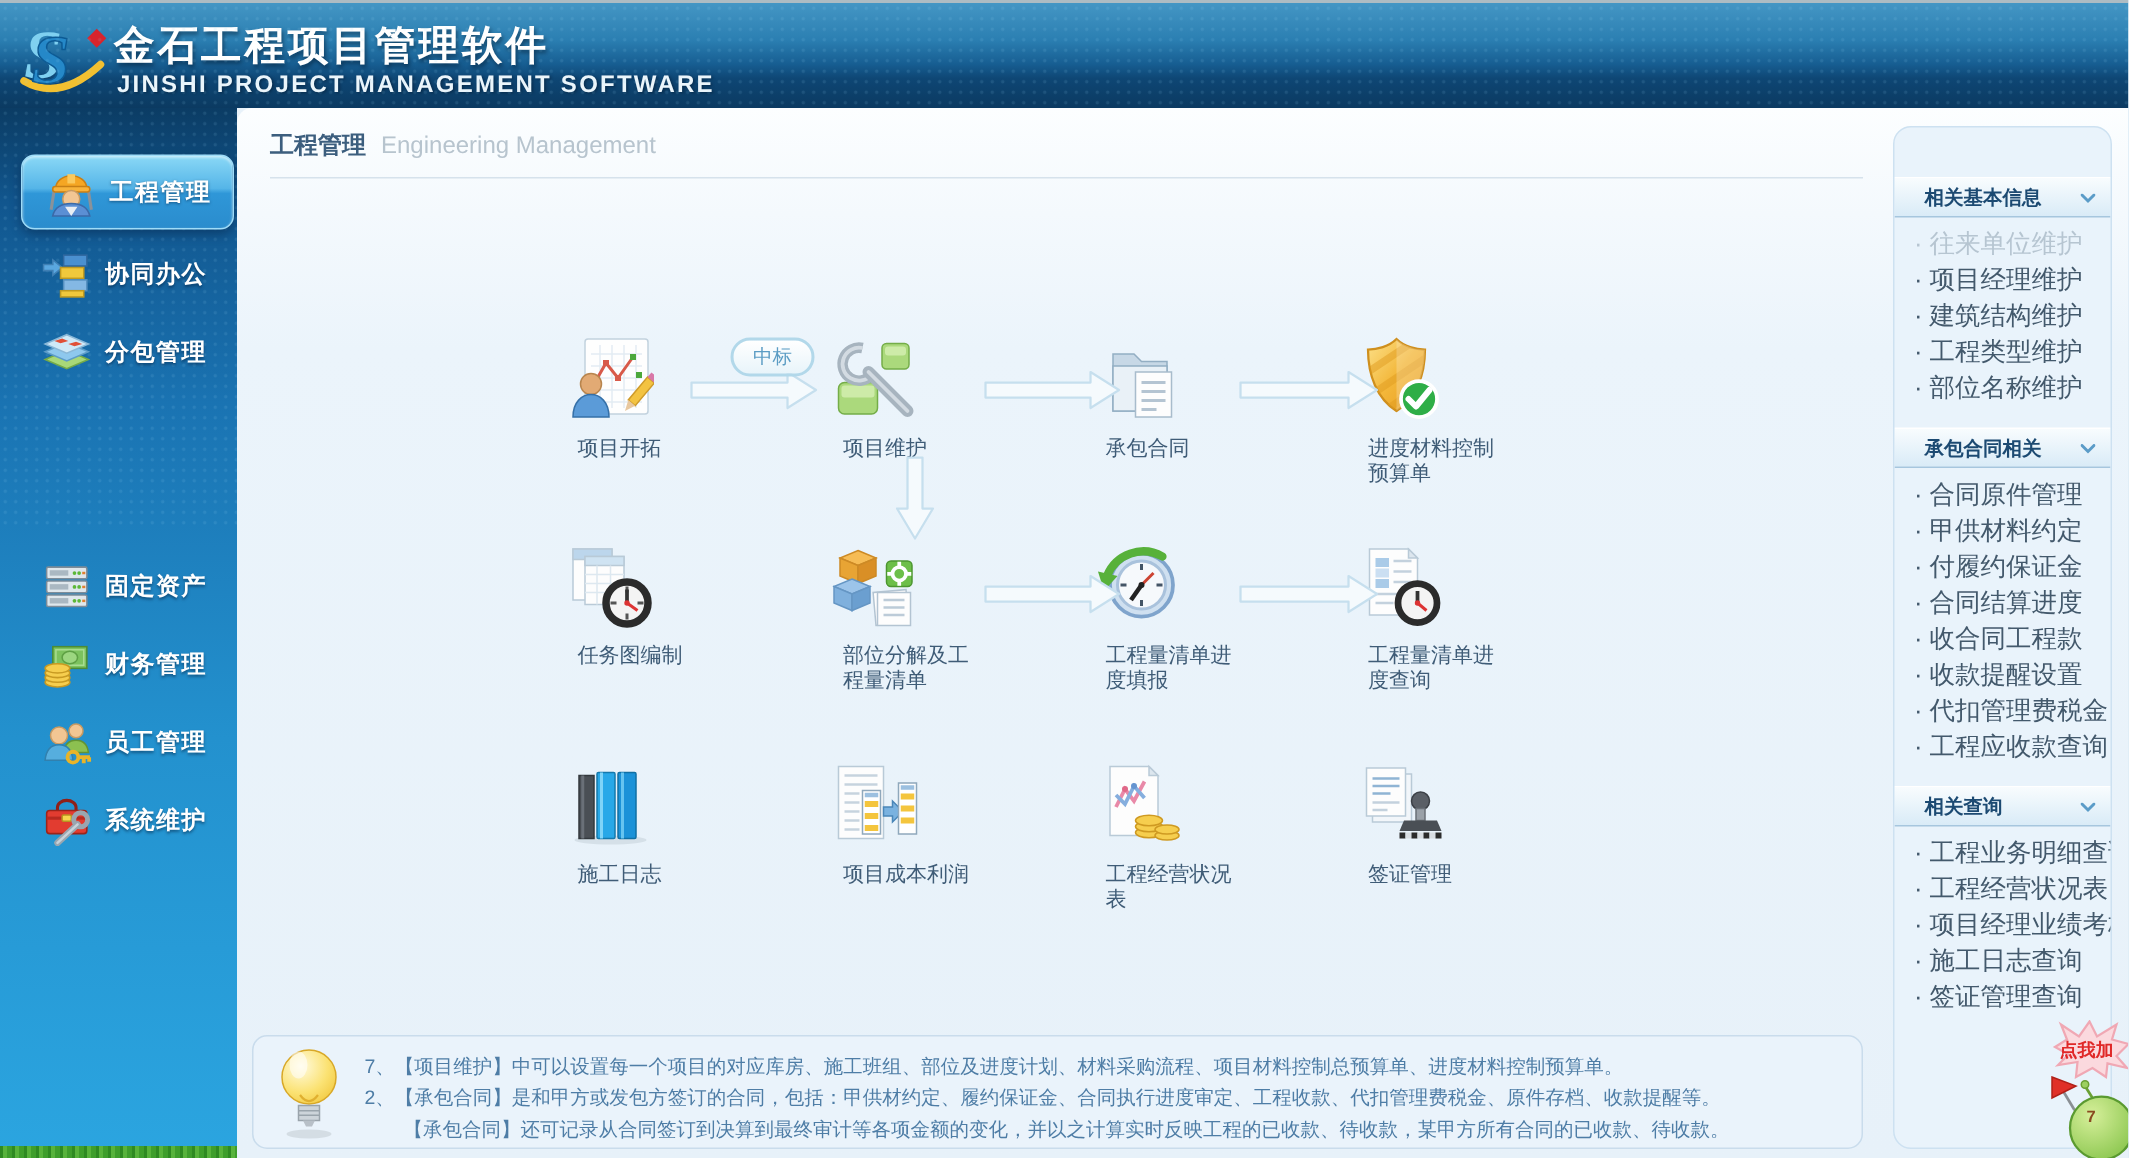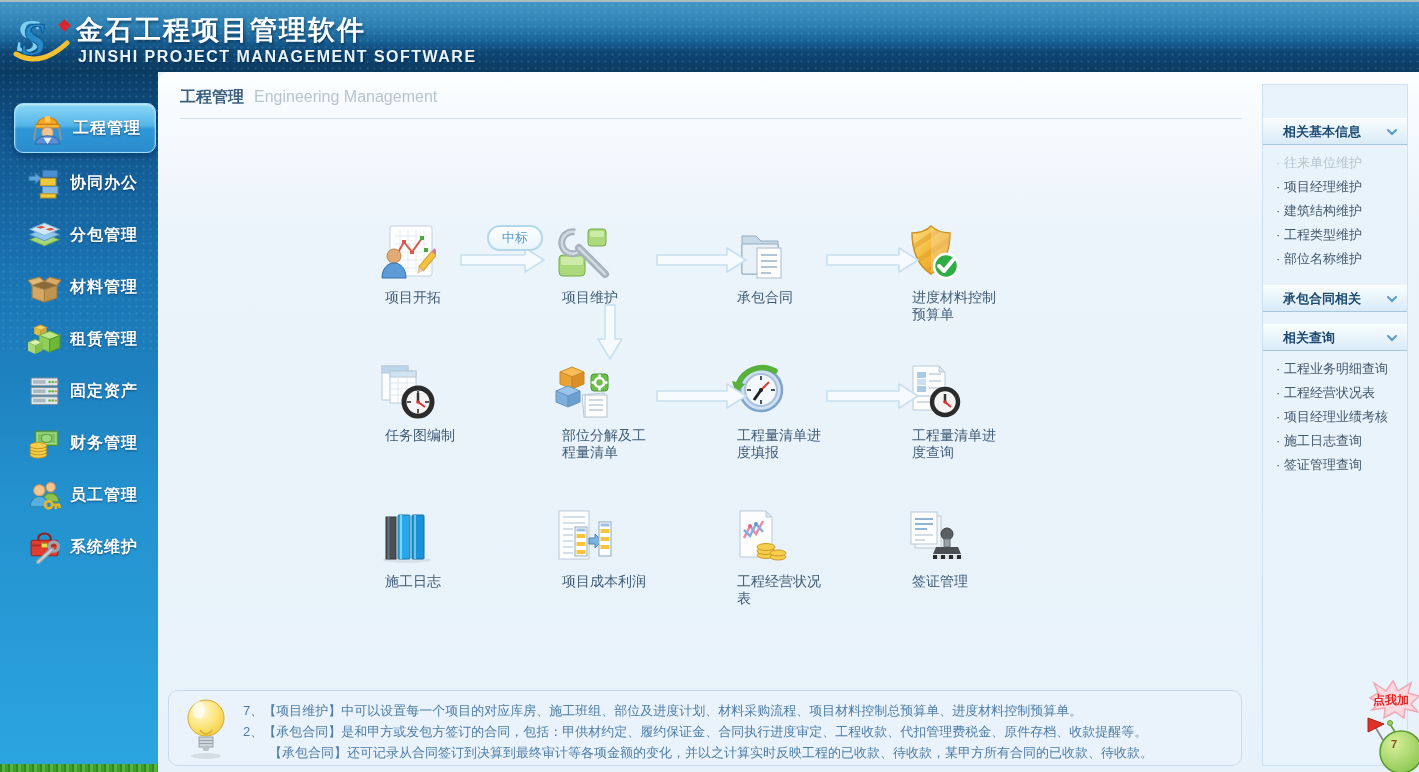--- a/index.html
+++ b/index.html
@@ -55,30 +55,30 @@
 
   
   .tips { position:absolute; left:10px; top:618px; width:1074px; height:76px;
     border:1px solid #c9dcec; border-radius:10px; background:#eaf3fb; }
   .bulb { position:absolute; left:14px; top:5px; width:46px; height:64px; }
   .tip-lines { margin-left:74px; padding-top:9px; font-size:13px; color:#4e7da6; line-height:21px; white-space:nowrap; }
   .tip-indent { padding-left:26px; }
 
   
   .right-panel { position:absolute; left:1262px; top:84px; width:146px; bottom:6px;
-    background:#e9f3fb; border:1px solid #cde1f1; border-radius:0; overflow:hidden; }
+    background:#e9f3fb; border:1px solid #cde1f1; border-radius:12px; overflow:hidden; }
   .rp-inner { padding-top:33px; }
   .rp-header { position:relative; height:27px; line-height:26px;
     background:linear-gradient(180deg,#f8fcfe,#d9ebf7); border-top:1px solid #fff;
     border-bottom:1px solid #a6c6de; font-weight:bold; font-size:13px; color:#1c4a72;
     padding-left:20px; cursor:pointer; margin-top:12px; }
   .rp-inner .rp-header:first-child { margin-top:0; }
   .rp-header .chev { position:absolute; right:10px; top:10px; }
   .rp-items { padding:6px 0 2px 0; }
-  .rp-item { height:24px; line-height:24px; font-size:13px; color:#43596c; padding-left:13px;
+  .rp-item { height:24px; line-height:24px; font-size:17px; color:#43596c; padding-left:13px;
     cursor:pointer; white-space:nowrap; }
   .rp-item::before { content:"· "; }
   .rp-item.muted { color:#b6c5d1; }
 
   
   .mascot { position:absolute; right:0; bottom:0; width:52px; height:92px; cursor:pointer; }
 </style>
 </head>
 <body>
 
@@ -148,45 +148,21 @@
       <svg class="micon" viewBox="0 0 32 32">
         <polygon points="16,14 30,20 16,26 2,20" fill="#a8d878" stroke="#74aa48"></polygon>
         <polygon points="16,9 30,15 16,21 2,15" fill="#8ec8ee" stroke="#5d9cc8"></polygon>
         <polygon points="16,4 30,10 16,16 2,10" fill="#cfe9f8" stroke="#8ab8d8"></polygon>
         <polygon points="8,8 13,6.5 17,8 12,9.5" fill="#e05038"></polygon>
         <polygon points="17,10 22,8.5 26,10 21,11.5" fill="#e05038"></polygon>
       </svg>
       <span class="mlabel">分包管理</span>
     </div>
 
-    <div class="menu-item" style="top:192px">
-      <svg class="micon" viewBox="0 0 32 32">
-        <polygon points="16,10 28,14 16,18 4,14" fill="#8a6a3a"></polygon>
-        <polygon points="4,14 16,18 16,30 4,26" fill="#d2a964" stroke="#a57f3e"></polygon>
-        <polygon points="28,14 16,18 16,30 28,26" fill="#c09450" stroke="#a57f3e"></polygon>
-        <polygon points="4,14 0,9 11,6 16,10" fill="#e0b878" stroke="#a57f3e"></polygon>
-        <polygon points="28,14 32,9 21,6 16,10" fill="#d8ac68" stroke="#a57f3e"></polygon>
-      </svg>
-      <span class="mlabel">材料管理</span>
-    </div>
-
-    <div class="menu-item" style="top:244px">
-      <svg class="micon" viewBox="0 0 32 32">
-        <polygon points="12,2 18,4.5 12,7 6,4.5" fill="#f2d468" stroke="#c8a030"></polygon>
-        <polygon points="6,4.5 12,7 12,13 6,10.5" fill="#e0bc48"></polygon>
-        <polygon points="18,4.5 12,7 12,13 18,10.5" fill="#d0a838"></polygon>
-        <polygon points="21,8 31,12 21,16 11,12" fill="#bce88a" stroke="#76b148"></polygon>
-        <polygon points="11,12 21,16 21,28 11,24" fill="#8ed058" stroke="#76b148"></polygon>
-        <polygon points="31,12 21,16 21,28 31,24" fill="#6cb838" stroke="#569828"></polygon>
-        <polygon points="7,16 14,19 7,22 0,19" fill="#d8f0b0" stroke="#88b858"></polygon>
-        <polygon points="0,19 7,22 7,30 0,27" fill="#a8d878"></polygon>
-        <polygon points="14,19 7,22 7,30 14,27" fill="#88c050"></polygon>
-      </svg>
-      <span class="mlabel">租赁管理</span>
-    </div>
+
 
     <div class="menu-item" style="top:296px">
       <svg class="micon" viewBox="0 0 32 32">
         <g stroke="#7e8c98" fill="#dfe7ec">
           <rect x="3" y="3" width="26" height="7.5" rx="1"></rect>
             <rect x="3" y="12" width="26" height="7.5" rx="1"></rect>
             <rect x="3" y="21" width="26" height="7.5" rx="1"></rect>
         </g>
         <g fill="#aab8c2">
             <rect x="5" y="5" width="12" height="3.5"></rect>
@@ -541,20 +517,30 @@
         <div class="rp-item">工程类型维护</div>
         <div class="rp-item">部位名称维护</div>
       </div>
 
       <div class="rp-header">
         <span>承包合同相关</span>
         <svg class="chev" width="10" height="7" viewBox="0 0 10 7">
           <path d="M1 1 L5 5 L9 1" stroke="#5b9cc8" stroke-width="2" fill="none" stroke-linecap="round"></path>
         </svg>
       </div>
+      <div class="rp-items">
+        <div class="rp-item">合同原件管理</div>
+        <div class="rp-item">甲供材料约定</div>
+        <div class="rp-item">付履约保证金</div>
+        <div class="rp-item">合同结算进度</div>
+        <div class="rp-item">收合同工程款</div>
+        <div class="rp-item">收款提醒设置</div>
+        <div class="rp-item">代扣管理费税金</div>
+        <div class="rp-item">工程应收款查询</div>
+      </div>
 
       <div class="rp-header">
         <span>相关查询</span>
         <svg class="chev" width="10" height="7" viewBox="0 0 10 7">
           <path d="M1 1 L5 5 L9 1" stroke="#5b9cc8" stroke-width="2" fill="none" stroke-linecap="round"></path>
         </svg>
       </div>
       <div class="rp-items">
         <div class="rp-item">工程业务明细查询</div>
         <div class="rp-item">工程经营状况表</div>

